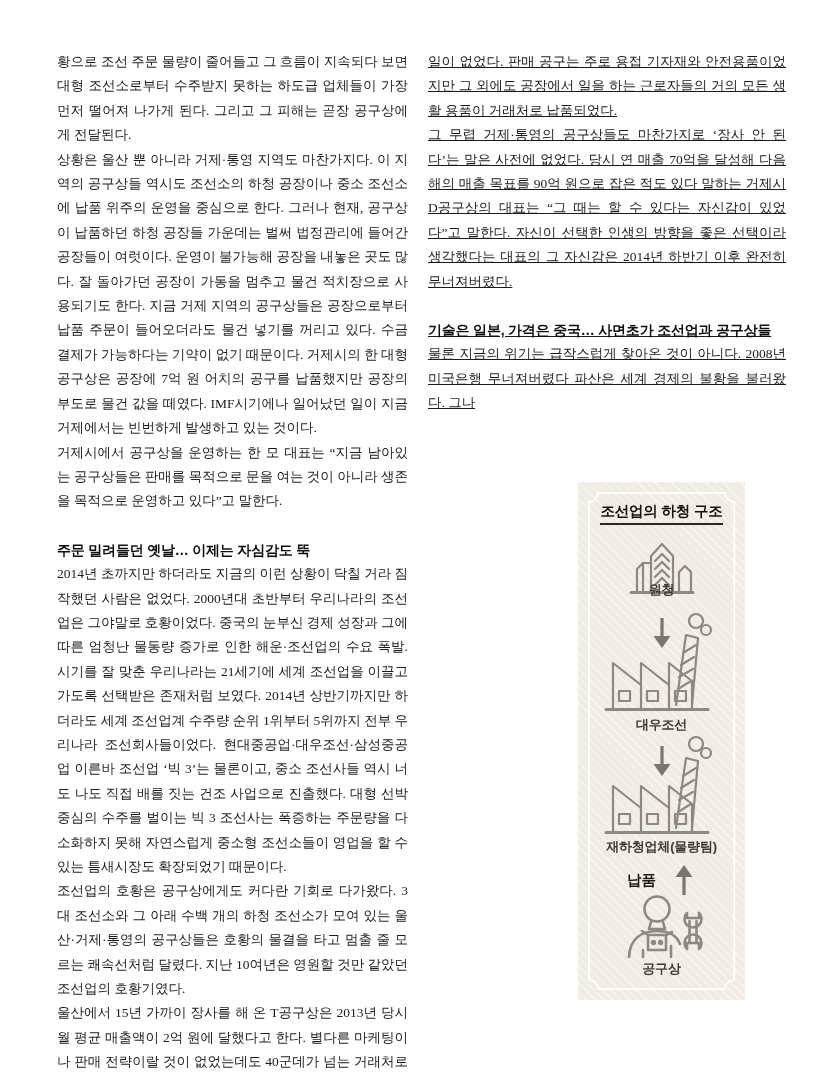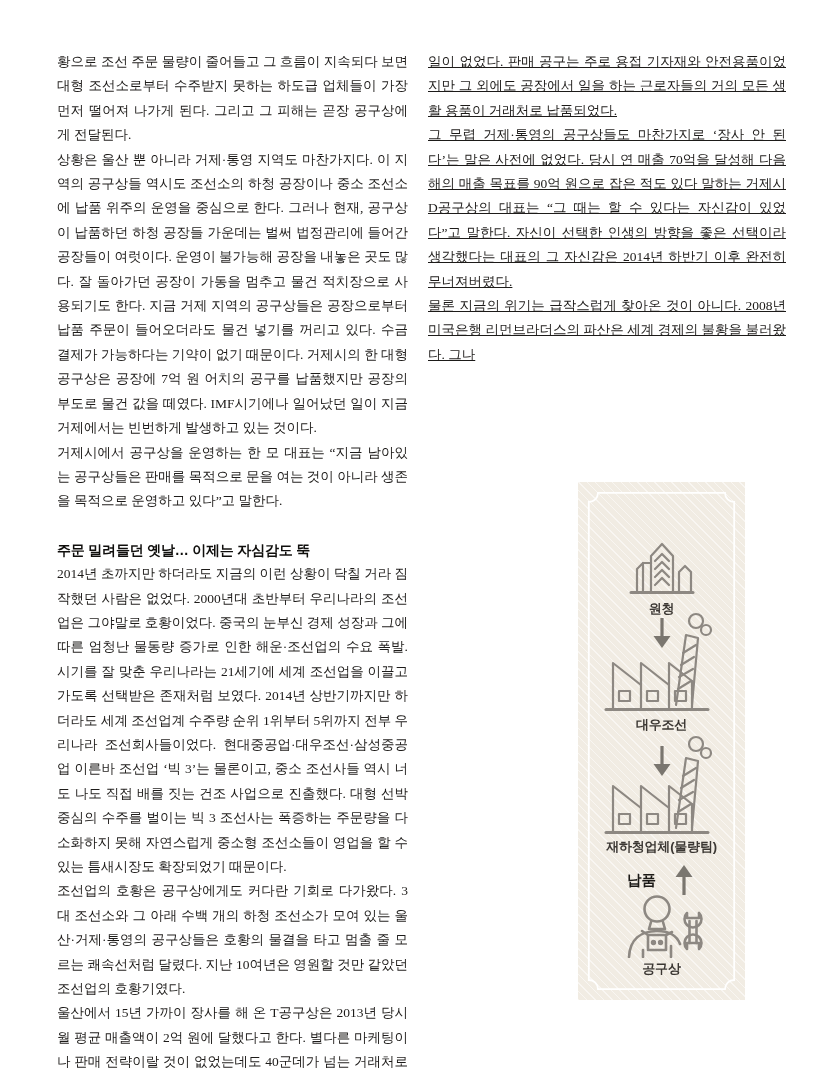--- a/index.html
+++ b/index.html
@@ -44,41 +44,45 @@
     <p>거제시에서 공구상을 운영하는 한 모 대표는 “지금 남아있는 공구상들은 판매를 목적으로 문을 여는 것이 아니라 생존을 목적으로 운영하고 있다”고 말한다.</p>
     <h2>주문 밀려들던 옛날… 이제는 자심감도 뚝</h2>
     <p>2014년 초까지만 하더라도 지금의 이런 상황이 닥칠 거라 짐작했던 사람은 없었다. 2000년대 초반부터 우리나라의 조선업은 그야말로 호황이었다. 중국의 눈부신 경제 성장과 그에 따른 엄청난 물동량 증가로 인한 해운·조선업의 수요 폭발. 시기를 잘 맞춘 우리나라는 21세기에 세계 조선업을 이끌고 가도록 선택받은 존재처럼 보였다. 2014년 상반기까지만 하더라도 세계 조선업계 수주량 순위 1위부터 5위까지 전부 우리나라 조선회사들이었다. 현대중공업·대우조선·삼성중공업 이른바 조선업 ‘빅 3’는 물론이고, 중소 조선사들 역시 너도 나도 직접 배를 짓는 건조 사업으로 진출했다. 대형 선박 중심의 수주를 벌이는 빅 3 조선사는 폭증하는 주문량을 다 소화하지 못해 자연스럽게 중소형 조선소들이 영업을 할 수 있는 틈새시장도 확장되었기 때문이다.</p>
     <p>조선업의 호황은 공구상에게도 커다란 기회로 다가왔다. 3대 조선소와 그 아래 수백 개의 하청 조선소가 모여 있는 울산·거제·통영의 공구상들은 호황의 물결을 타고 멈출 줄 모르는 쾌속선처럼 달렸다. 지난 10여년은 영원할 것만 같았던 조선업의 호황기였다.</p>
     <p>울산에서 15년 가까이 장사를 해 온 T공구상은 2013년 당시 월 평균 매출액이 2억 원에 달했다고 한다. 별다른 마케팅이나 판매 전략이랄 것이 없었는데도 40군데가 넘는 거래처로부터 주문이 끊임없이 밀려 들어왔던 것이다. 거래처인 조선소나 조선소 하청 공장들은 그렇게 많은 물건들을 받아갔는데도 대금 납기일을 미루는</p>
   </div>
 
   <div class="col col-right">
     <p>일이 없었다. 판매 공구는 주로 용접 기자재와 안전용품이었지만 그 외에도 공장에서 일을 하는 근로자들의 거의 모든 생활 용품이 거래처로 납품되었다.</p>
     <p>그 무렵 거제·통영의 공구상들도 마찬가지로 ‘장사 안 된다’는 말은 사전에 없었다. 당시 연 매출 70억을 달성해 다음 해의 매출 목표를 90억 원으로 잡은 적도 있다 말하는 거제시 D공구상의 대표는 “그 때는 할 수 있다는 자신감이 있었다”고 말한다. 자신이 선택한 인생의 방향을 좋은 선택이라 생각했다는 대표의 그 자신감은 2014년 하반기 이후 완전히 무너져버렸다.</p>
-    <p>물론 지금의 위기는 급작스럽게 찾아온 것이 아니다. 2008년 미국은행 리먼브라더스의 파산은 세계 경제의 불황을 불러왔다. 그나</p>
+    <h2>기술은 일본, 가격은 중국… 사면초가 조선업과 공구상들</h2>
+    <p>물론 지금의 위기는 급작스럽게 찾아온 것이 아니다. 2008년 미국은행 무너져버렸다 파산은 세계 경제의 불황을 불러왔다. 그나</p>
   </div>
 
   <div class="infobox">
     <svg class="frame" width="167" height="518" viewBox="0 0 167 518">
       <path d="M 20 10.8 L 147 10.8 A 9.2 9.2 0 0 0 156.2 20 L 156.2 498 A 9.2 9.2 0 0 0 147 507.2 L 20 507.2 A 9.2 9.2 0 0 0 10.8 498 L 10.8 20 A 9.2 9.2 0 0 0 20 10.8 Z" fill="none" stroke="#ffffff" stroke-width="1.8"></path>
     </svg>
 
+    <div class="ib-item ib-title">
+      <span>조선업의 하청 구조</span>
+    </div>
 
     <svg class="ib-abs center-x" style="top:53px" width="68" height="62" viewBox="0 0 68 62" fill="none" stroke="#8d8882" stroke-width="2.2" stroke-linecap="round" stroke-linejoin="round">
       <path d="M23 57 V21 L34 9 L45 21 V57"></path>
       <path d="M27 26 L34 19 L41 26"></path>
       <path d="M27 34 L34 27 L41 34"></path>
       <path d="M27 42 L34 35 L41 42"></path>
       <path d="M27 50 L34 43 L41 50"></path>
       <path d="M9 57 V34 L15 28 V57"></path>
       <path d="M15 28 H23"></path>
       <path d="M51 57 V37 L57 31 L63 37 V57"></path>
       <path d="M3 57.5 H65" stroke-width="3"></path>
     </svg>
-    <div class="ib-item ib-label" style="top:118px">원청</div>
+    <div class="ib-item ib-label" style="top:99px">원청</div>
 
     <svg class="ib-abs center-x" style="top:135px" width="24" height="32" viewBox="0 0 24 32">
       <line x1="12" y1="1" x2="12" y2="21" stroke="#7a766f" stroke-width="3.2"></line>
       <polygon points="3.5,19 20.5,19 12,31" fill="#7a766f"></polygon>
     </svg>
 
     <svg class="ib-abs" style="top:127px;left:23px" width="112" height="108" viewBox="0 0 112 108" fill="none" stroke="#8d8882" stroke-width="2.2" stroke-linecap="round" stroke-linejoin="round">
       <circle cx="95" cy="12" r="7"></circle>
       <circle cx="105" cy="21" r="5"></circle>
       <path d="M75 96 L85 26 L97 29 L91 96"></path>

